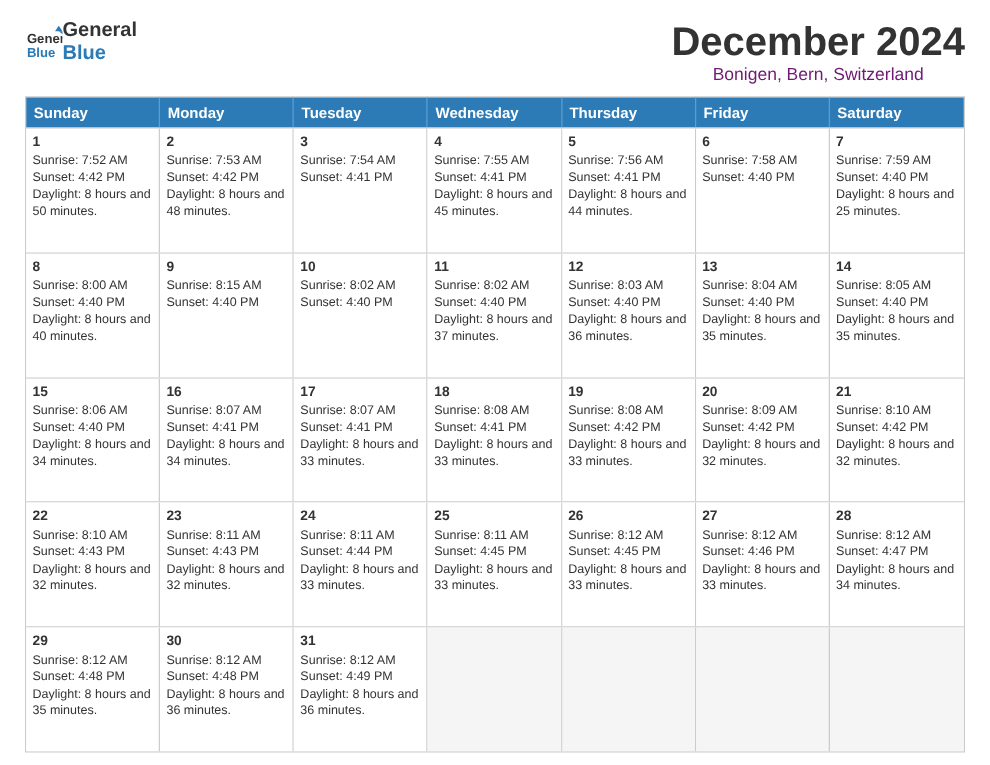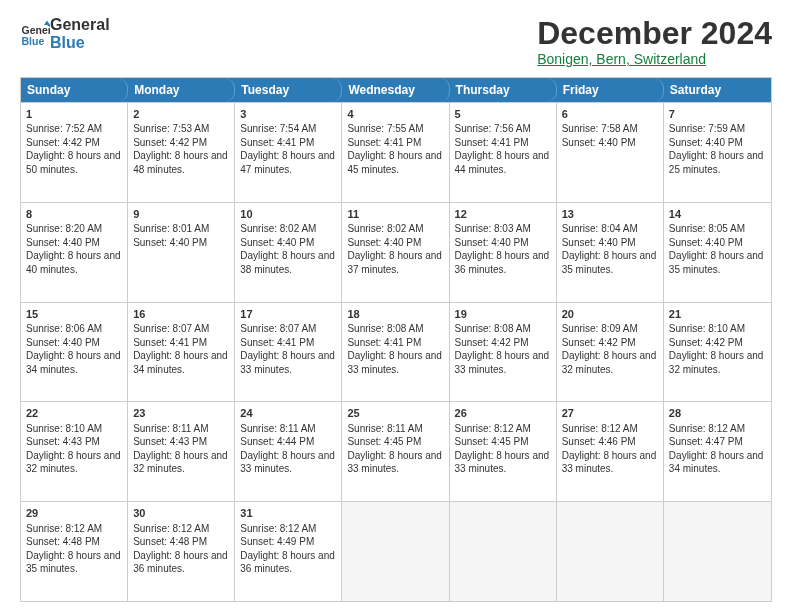--- a/index.html
+++ b/index.html
@@ -26,52 +26,50 @@
     .logo {
       display: flex;
       align-items: center;
       gap: 4px;
     }
     .logo-icon {
       width: 30px;
       height: 30px;
     }
     .title-section {
-      text-align: left;
+      text-align: center;
     }
     .main-title {
       font-size: 32px;
       font-weight: bold;
       color: #333;
       line-height: 1.1;
     }
     .subtitle {
       font-size: 14px;
-      color: #15803d;
-      text-decoration: underline;
+      color: #701a75;
     }
     .calendar {
       flex: 1;
       display: flex;
       flex-direction: column;
       border: 1px solid #ccc;
     }
     .cal-header {
       display: grid;
       grid-template-columns: repeat(7, 1fr);
       background: #2c7bb6;
     }
     .cal-header-cell {
       color: #fff;
       font-size: 12px;
       font-weight: bold;
       padding: 5px 6px;
       text-align: left;
       border-right: 1px solid #5a9fd4;
-      border-radius: 10px;
     }
     .cal-header-cell:last-child { border-right: none; }
     .cal-body {
       display: flex;
       flex-direction: column;
       flex: 1;
     }
     .cal-row {
       display: grid;
       grid-template-columns: repeat(7, 1fr);
@@ -150,21 +148,20 @@
               <div>Sunrise: 7:53 AM</div>
               <div>Sunset: 4:42 PM</div>
               <div>Daylight: 8 hours and 48 minutes.</div>
             </div>
           </div>
           <div class="cal-cell">
             <span class="day-num">3</span>
             <div class="day-info">
               <div>Sunrise: 7:54 AM</div>
               <div>Sunset: 4:41 PM</div>
-              <div>Daylight: 8 hours and 47 minutes.</div>
             </div>
           </div>
           <div class="cal-cell">
             <span class="day-num">4</span>
             <div class="day-info">
               <div>Sunrise: 7:55 AM</div>
               <div>Sunset: 4:41 PM</div>
               <div>Daylight: 8 hours and 45 minutes.</div>
             </div>
           </div>
@@ -189,38 +186,37 @@
               <div>Sunrise: 7:59 AM</div>
               <div>Sunset: 4:40 PM</div>
               <div>Daylight: 8 hours and 25 minutes.</div>
             </div>
           </div>
         </div>
         <div class="cal-row">
           <div class="cal-cell">
             <span class="day-num">8</span>
             <div class="day-info">
-              <div>Sunrise: 8:20 AM</div>
+              <div>Sunrise: 8:00 AM</div>
               <div>Sunset: 4:40 PM</div>
               <div>Daylight: 8 hours and 40 minutes.</div>
             </div>
           </div>
           <div class="cal-cell">
             <span class="day-num">9</span>
             <div class="day-info">
-              <div>Sunrise: 8:01 AM</div>
+              <div>Sunrise: 8:15 AM</div>
               <div>Sunset: 4:40 PM</div>
             </div>
           </div>
           <div class="cal-cell">
             <span class="day-num">10</span>
             <div class="day-info">
               <div>Sunrise: 8:02 AM</div>
               <div>Sunset: 4:40 PM</div>
-              <div>Daylight: 8 hours and 38 minutes.</div>
             </div>
           </div>
           <div class="cal-cell">
             <span class="day-num">11</span>
             <div class="day-info">
               <div>Sunrise: 8:02 AM</div>
               <div>Sunset: 4:40 PM</div>
               <div>Daylight: 8 hours and 37 minutes.</div>
             </div>
           </div>

